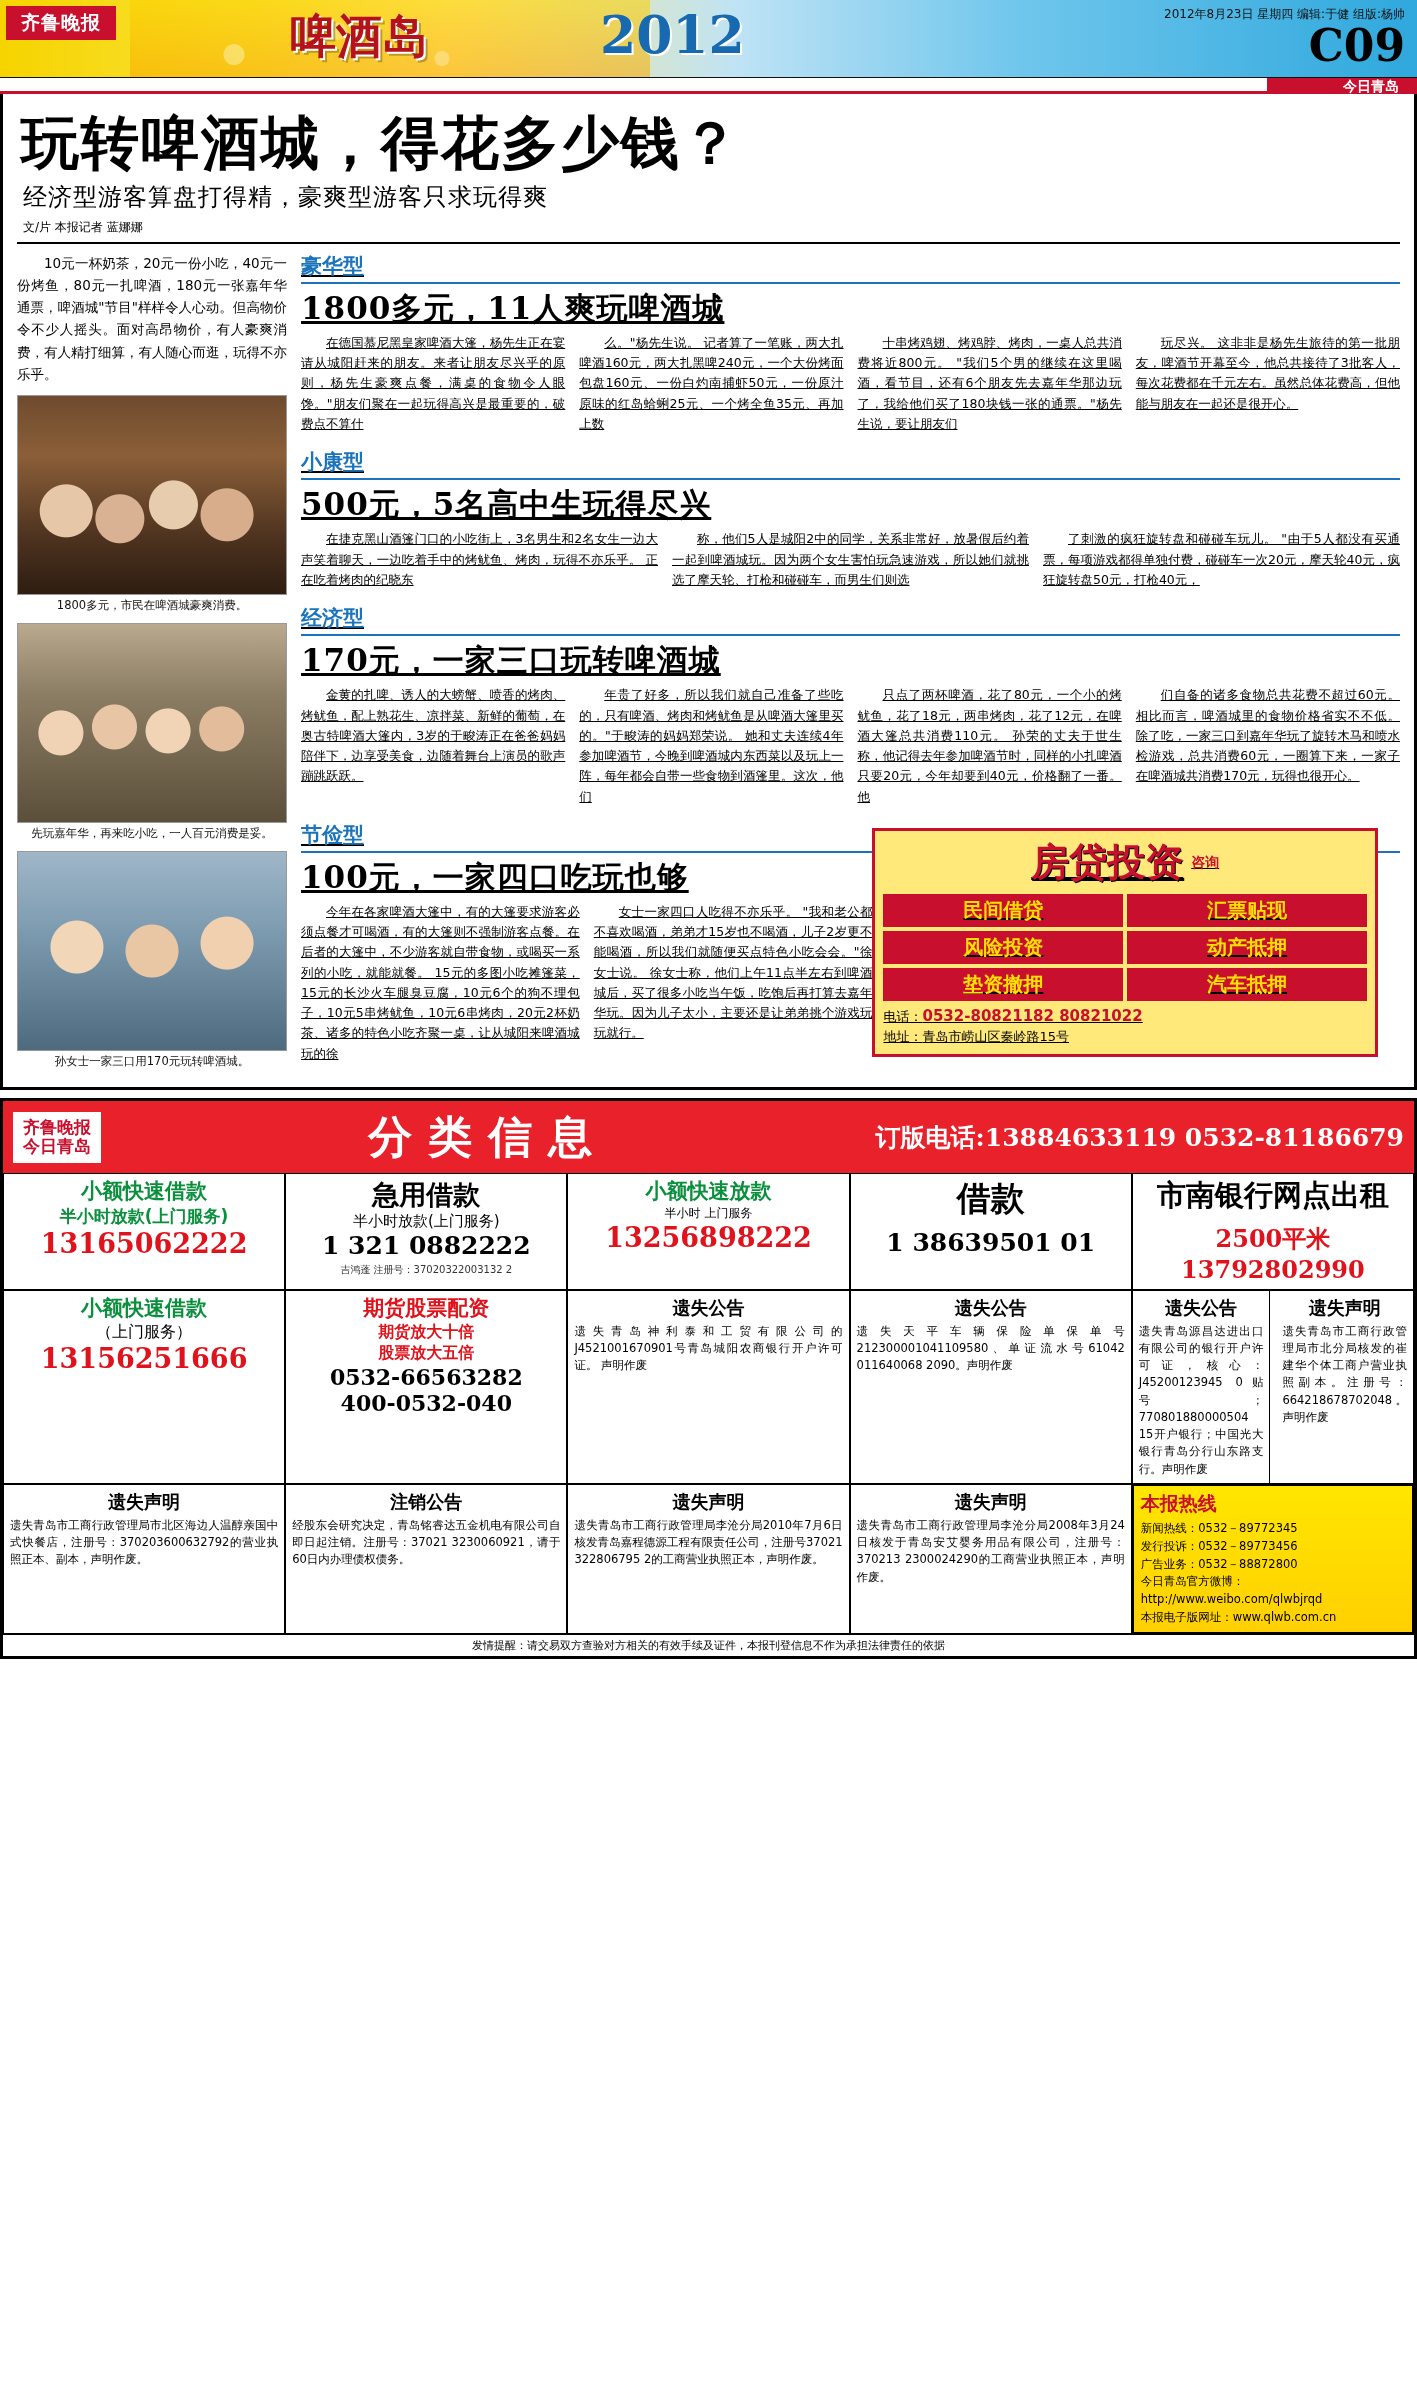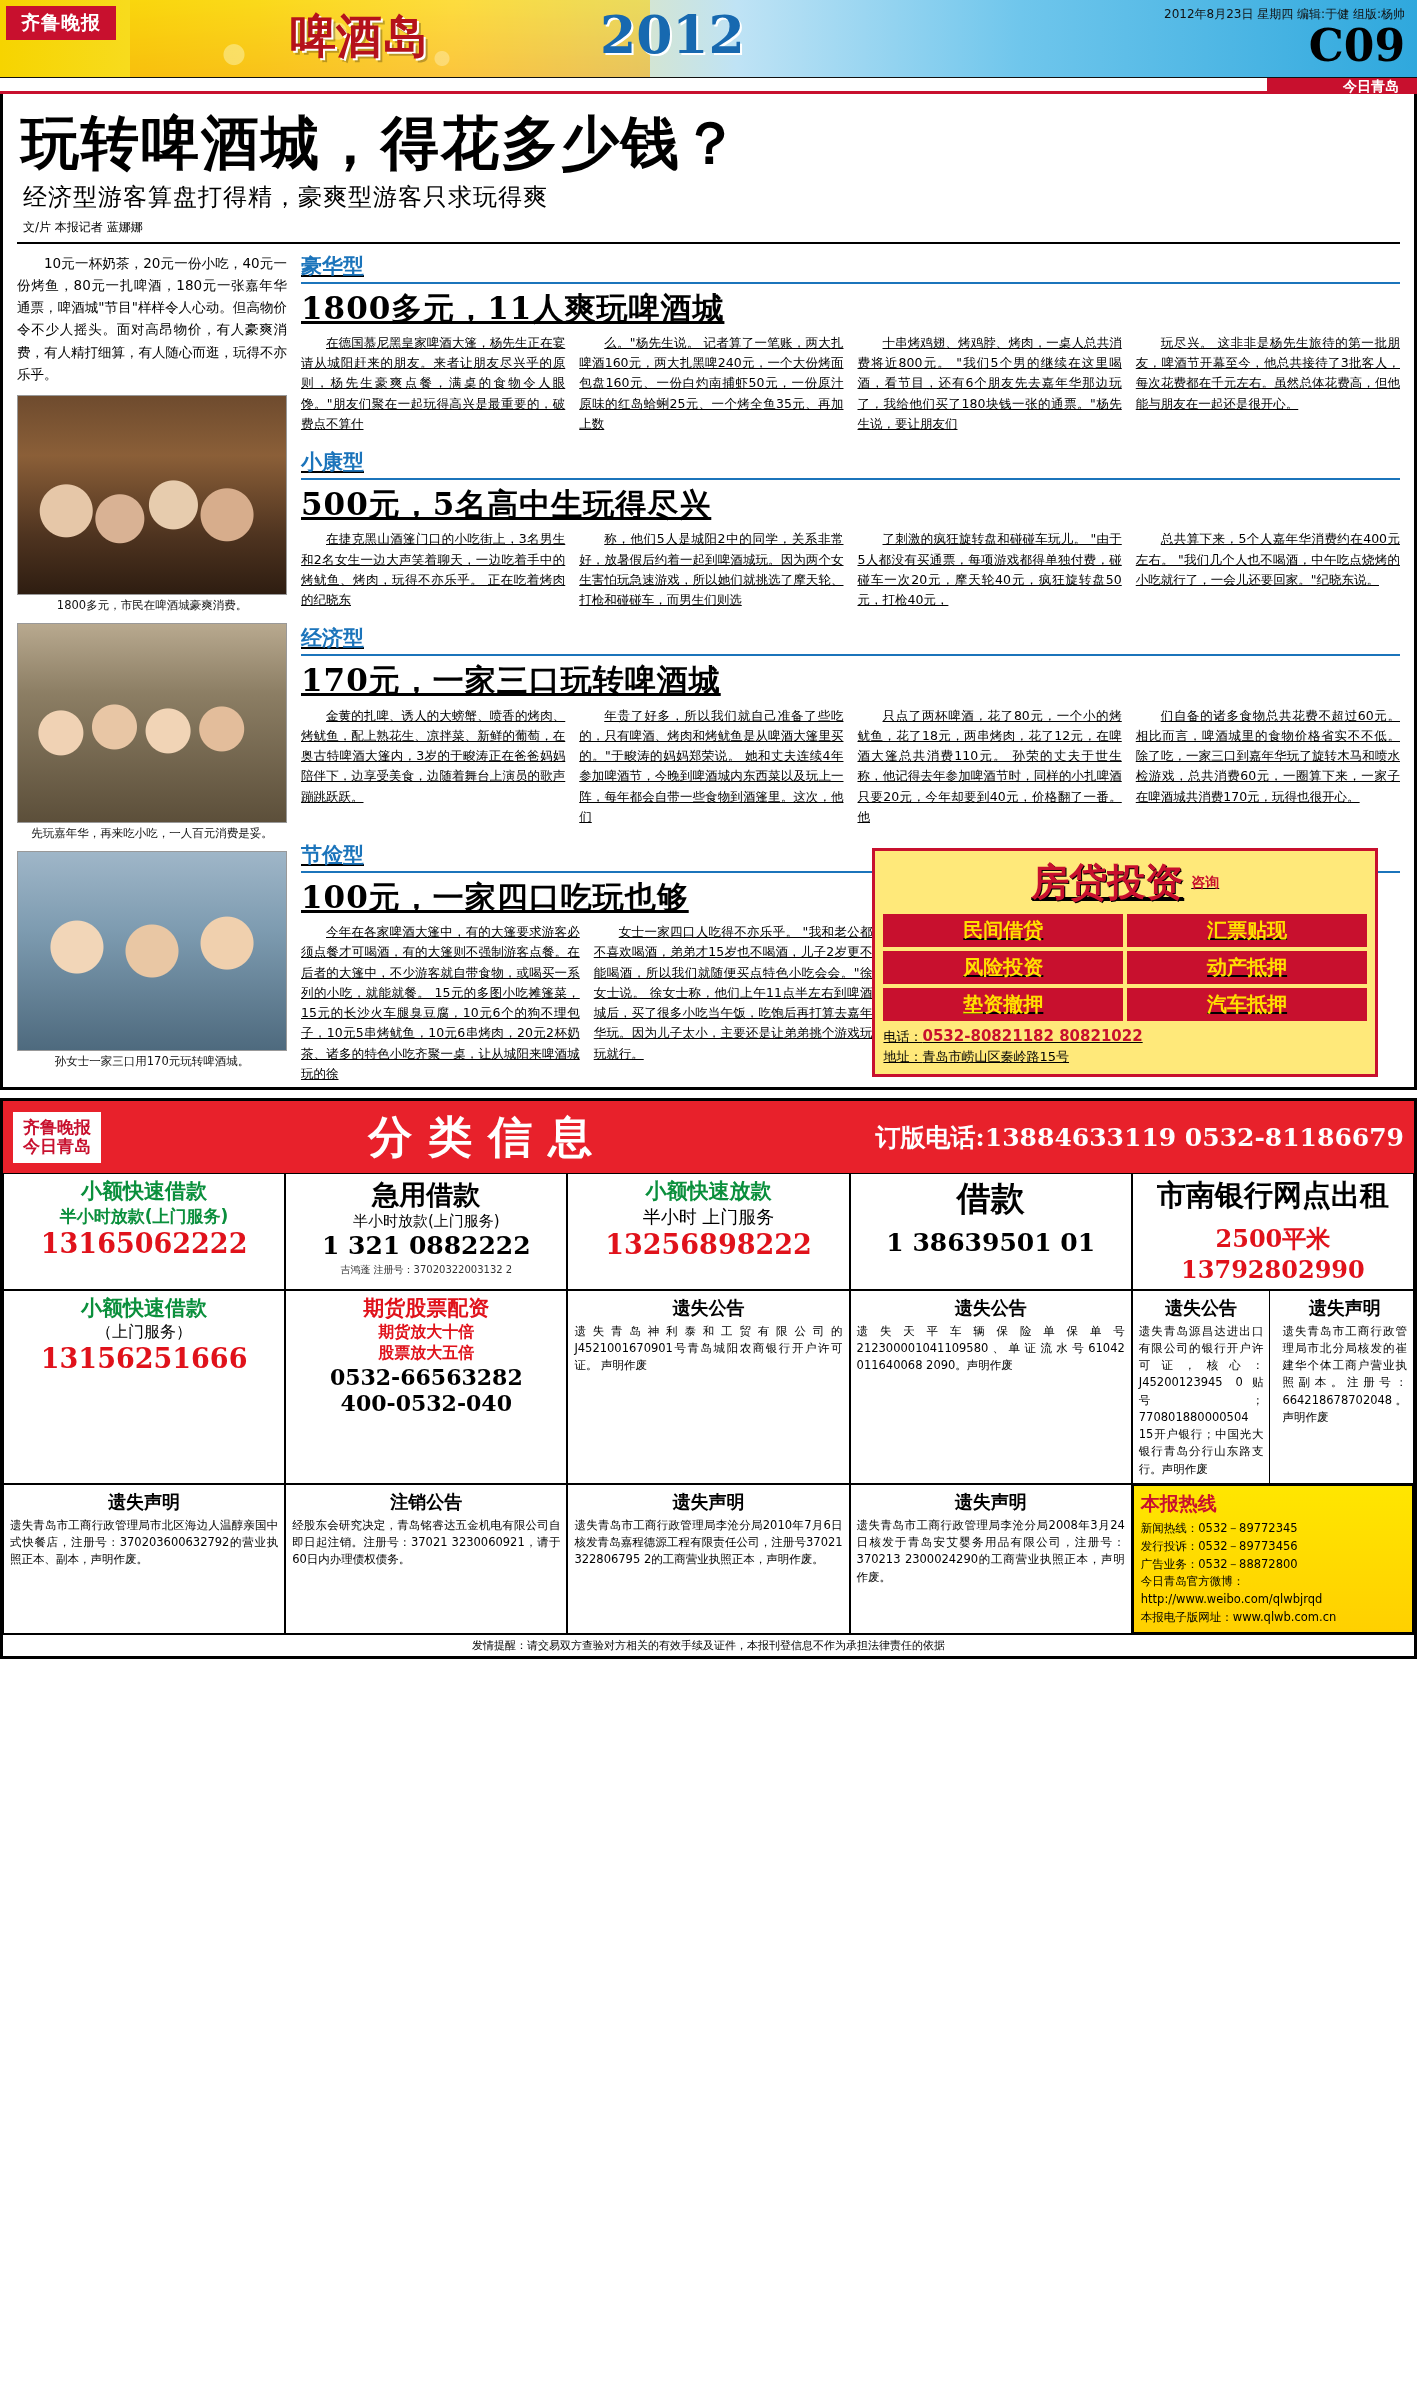--- a/index.html
+++ b/index.html
@@ -294,22 +294,20 @@
         <div class="sec">
           <div class="sec-kicker">小康型</div>
           <div class="sec-kicker-rule"></div>
           <div class="sec-title">500元，5名高中生玩得尽兴</div>
           <div class="sec-body">
             <p>在捷克黑山酒篷门口的小吃街上，3名男生和2名女生一边大声笑着聊天，一边吃着手中的烤鱿鱼、烤肉，玩得不亦乐乎。
 正在吃着烤肉的纪晓东</p>
             <p>称，他们5人是城阳2中的同学，关系非常好，放暑假后约着一起到啤酒城玩。因为两个女生害怕玩急速游戏，所以她们就挑选了摩天轮、打枪和碰碰车，而男生们则选</p>
             <p>了刺激的疯狂旋转盘和碰碰车玩儿。
 "由于5人都没有买通票，每项游戏都得单独付费，碰碰车一次20元，摩天轮40元，疯狂旋转盘50元，打枪40元，</p>
-            <p>总共算下来，5个人嘉年华消费约在400元左右。
-"我们几个人也不喝酒，中午吃点烧烤的小吃就行了，一会儿还要回家。"纪晓东说。</p>
           </div>
         </div>
 
         <div class="sec">
           <div class="sec-kicker">经济型</div>
           <div class="sec-kicker-rule"></div>
           <div class="sec-title">170元，一家三口玩转啤酒城</div>
           <div class="sec-body">
             <p>金黄的扎啤、诱人的大螃蟹、喷香的烤肉、烤鱿鱼，配上熟花生、凉拌菜、新鲜的葡萄，在奥古特啤酒大篷内，3岁的于畯涛正在爸爸妈妈陪伴下，边享受美食，边随着舞台上演员的歌声蹦跳跃跃。</p>
             <p>年贵了好多，所以我们就自己准备了些吃的，只有啤酒、烤肉和烤鱿鱼是从啤酒大篷里买的。"于畯涛的妈妈郑荣说。
@@ -378,21 +376,21 @@
         <div class="cc-num red" style="font-size:27px;">13165062222</div>
       </div>
       <div class="cl-cell big">
         <div class="cc-title blk" style="font-size:27px;">急用借款</div>
         <div class="cc-sub" style="font-size:15px;">半小时放款(上门服务)</div>
         <div class="cc-num blk" style="font-size:25px;">1 321 0882222</div>
         <div class="cc-small">吉鸿蓬    注册号：37020322003132 2</div>
       </div>
       <div class="cl-cell big">
         <div class="cc-title grn" style="font-size:21px;">小额快速放款</div>
-        <div class="cc-sub" style="font-size:18px;text-align:center;">半小时  上门服务</div>
+        <div class="cc-sub" style="font-size:12px;text-align:center;">半小时  上门服务</div>
         <div class="cc-num red" style="font-size:27px;">13256898222</div>
       </div>
       <div class="cl-cell big">
         <div class="cc-title blk" style="font-size:34px;">借款</div>
         <div class="cc-num blk" style="font-size:25px;margin-top:10px;">1 38639501 01</div>
       </div>
       <div class="cl-cell big">
         <div class="cc-title blk" style="font-size:29px;">市南银行网点出租</div>
         <div class="cc-num red" style="font-size:24px;margin-top:10px;">2500平米  13792802990</div>
       </div>

